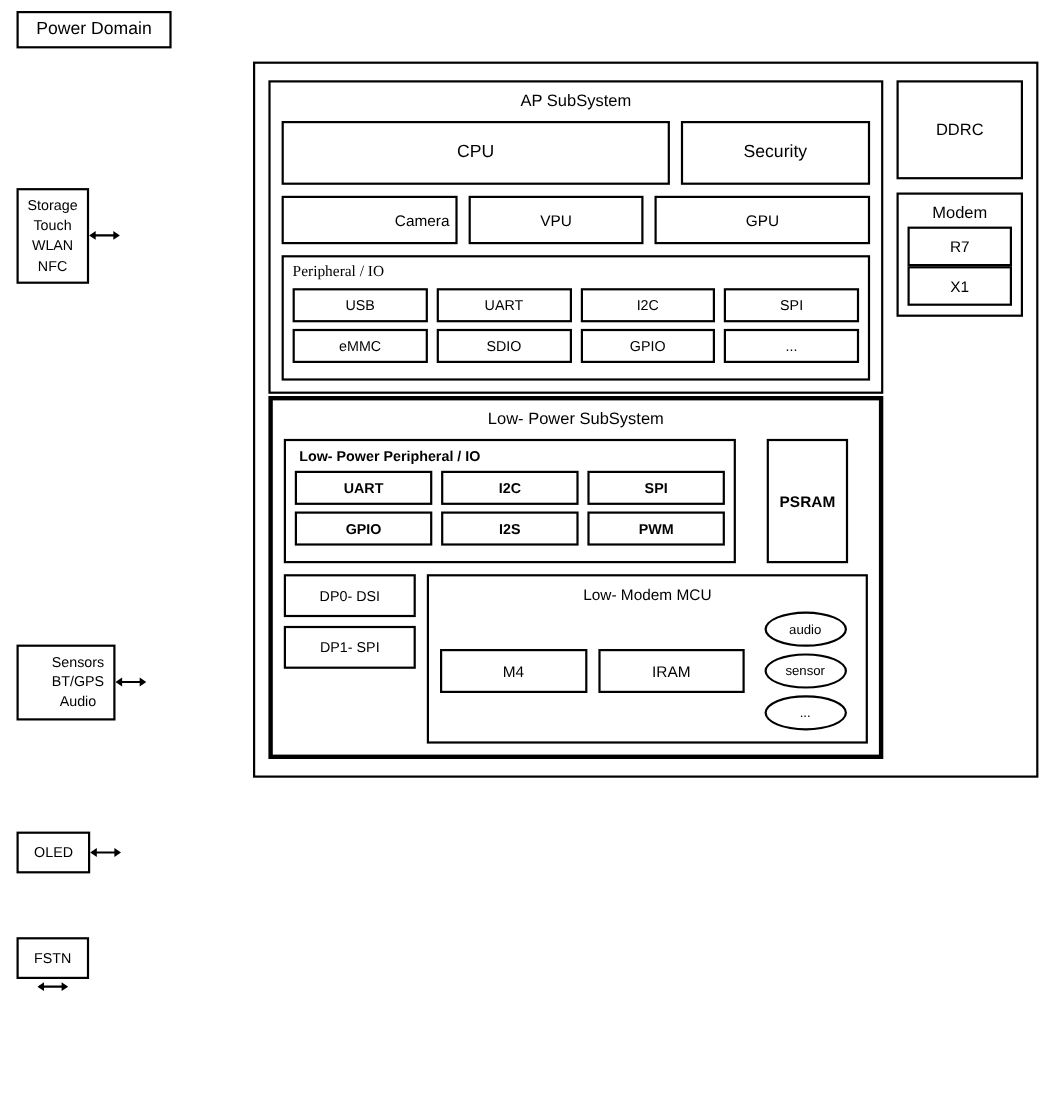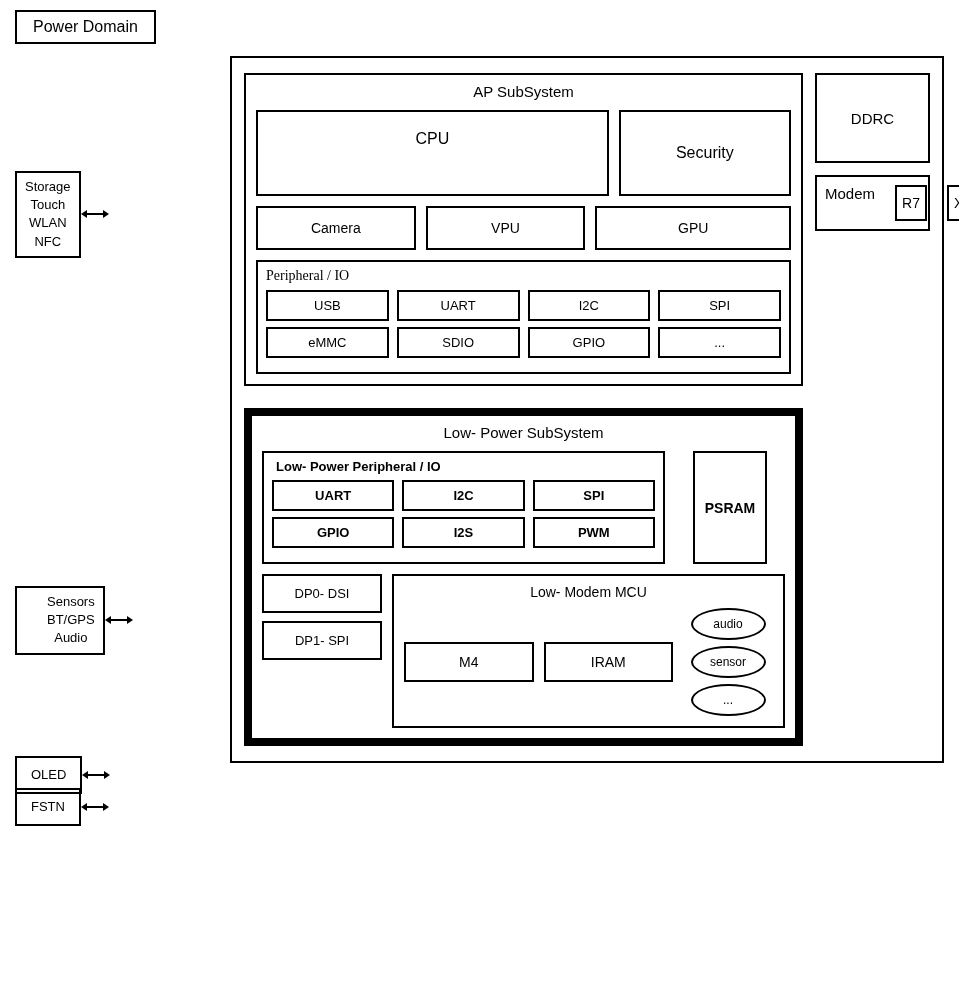--- a/index.html
+++ b/index.html
@@ -32,22 +32,22 @@
     .ddrc-box {
       height: 90px;
       display: flex;
       align-items: center;
       justify-content: center;
     }
     .modem-outer {
       border: 2px solid #000;
       padding: 8px;
       display: flex;
-      flex-direction: row;
-      gap: 20px;
+      flex-direction: column;
+      gap: 0;
     }
     .modem-title {
       text-align: center;
       font-size: 15px;
       margin-bottom: 4px;
     }
     .modem-inner-box {
       border: 2px solid #000;
       text-align: center;
       padding: 8px 5px;
@@ -77,24 +77,24 @@
       font-size: 14px;
     }
     .cpu-box {
       flex: 2;
       font-size: 16px;
       padding: 18px 22px;
     }
     .security-box {
       flex: 1;
       font-size: 16px;
-      padding: 32px 8px;
-      text-align: center;
-    }
-    .camera-box { flex: 1; padding: 12px 5px; }
+      padding: 18px 8px;
+      text-align: center;
+    }
+    .camera-box { flex: 1; padding: 12px 5px; text-align: right; }
     .vpu-box { flex: 1; padding: 12px 5px; }
     .gpu-box { flex: 1; padding: 12px 23px; }
     
     .peripheral-box {
       border: 2px solid #000;
       padding: 6px 8px 8px 8px;
     }
     .peripheral-title {
       font-size: 14px;
       margin-bottom: 6px;
@@ -108,21 +108,21 @@
     }
     .small-block {
       border: 2px solid #000;
       text-align: center;
       padding: 6px 10px;
       font-size: 13px;
       flex: 1;
     }
     
     .lp-subsystem {
-      border: 8px solid #000000;
+      border: 4px solid #000000;
       padding: 8px 10px 10px 10px;
       position: relative;
     }
     .lp-inner-row {
       display: flex;
       flex-direction: row;
       gap: 10px;
     }
     .lp-left {
       flex: 1;
@@ -246,21 +246,21 @@
     
     .diagram-inner {
       display: flex;
       flex-direction: row;
       gap: 12px;
     }
     .diagram-center {
       flex: 1;
       display: flex;
       flex-direction: column;
-      gap: 22px;
+      gap: 2px;
     }
     .diagram-right {
       width: 115px;
       flex-shrink: 0;
       display: flex;
       flex-direction: column;
       gap: 12px;
     }
   </style>
 </head>
@@ -300,21 +300,21 @@
 
       <div style="display:flex; flex-direction:row; align-items:center; position:absolute; top: 700px; left:0;">
         <div class="ext-box" style="padding:8px 14px;">OLED</div>
         <svg class="dbl-arrow" viewBox="0 0 28 14">
           <line x1="2" y1="7" x2="26" y2="7" stroke="#000" stroke-width="2"></line>
           <polygon points="0,7 6,3 6,11" fill="#000"></polygon>
           <polygon points="28,7 22,3 22,11" fill="#000"></polygon>
         </svg>
       </div>
 
-      <div style="display:flex; flex-direction:row; align-items:center; position:absolute; top: 732px; left:0;justify-content:center;">
+      <div style="display:flex; flex-direction:column; align-items:center; position:absolute; top: 796px; left:0;justify-content:center;">
         <div class="ext-box" style="padding:8px 14px;">FSTN</div>
         <svg class="dbl-arrow" viewBox="0 0 28 14">
           <line x1="2" y1="7" x2="26" y2="7" stroke="#000" stroke-width="2"></line>
           <polygon points="0,7 6,3 6,11" fill="#000"></polygon>
           <polygon points="28,7 22,3 22,11" fill="#000"></polygon>
         </svg>
       </div>
     </div>
 
     <div class="diagram-main" style="flex:1;">

